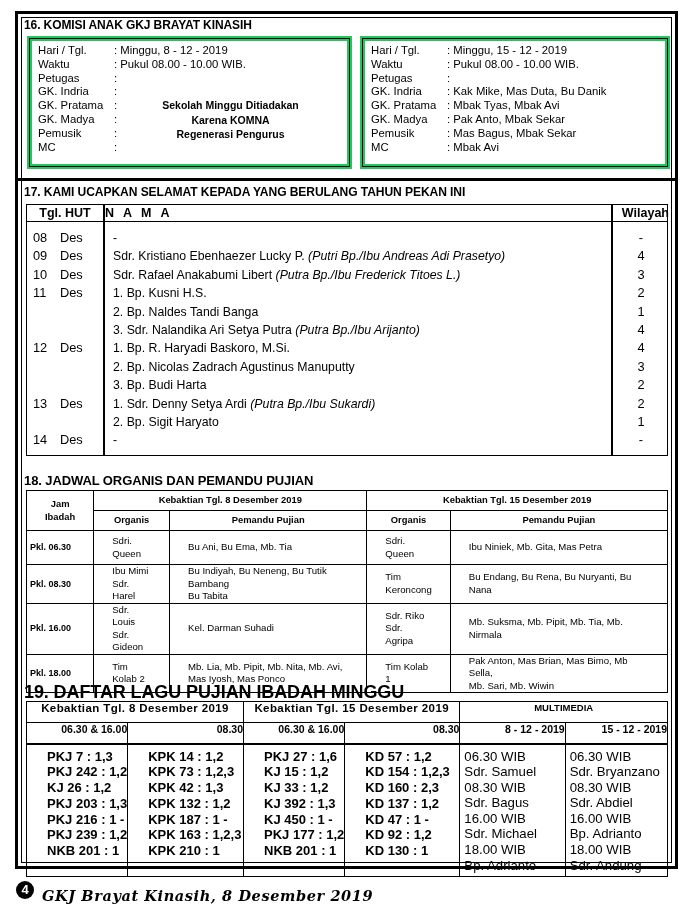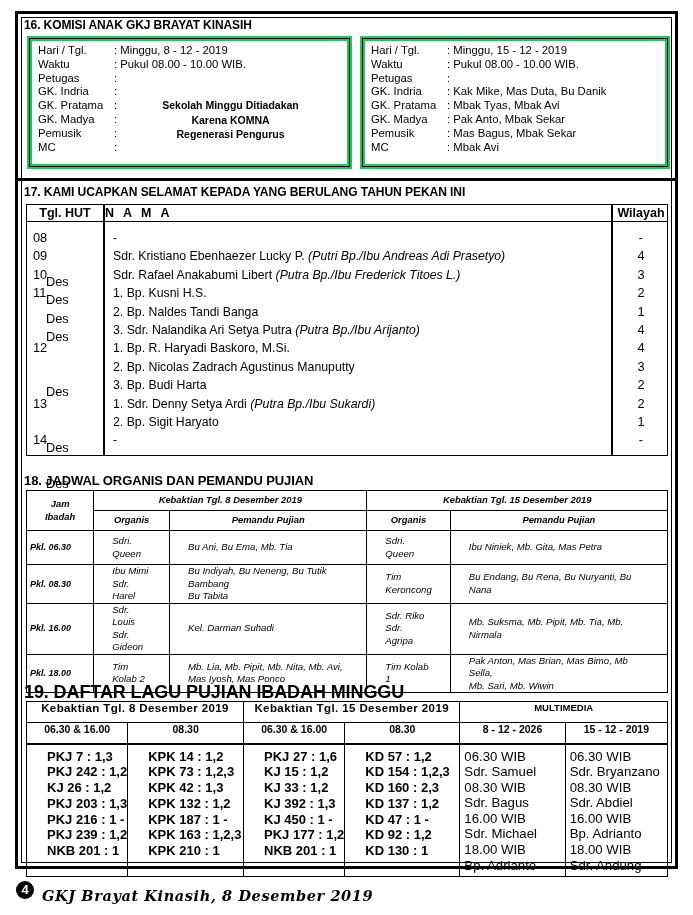--- a/index.html
+++ b/index.html
@@ -37,46 +37,46 @@
 
   
   .sec17 { position: absolute; left: 0; top: 167px; width: 653px; }
   .sec17 .sec-title { position: absolute; left: 4px; top: 1px; font-size: 13px; transform: scaleX(0.93); transform-origin: left; white-space: nowrap; }
   .tbl17 { position: absolute; left: 6px; top: 21px; width: 642px; height: 252px; border: 1.5px solid #000; }
   .tbl17 .hdr { position: absolute; left: 0; top: 0; right: 0; height: 17px; border-bottom: 1.5px solid #000; font-weight: bold; font-size: 12.5px; }
   .tbl17 .colline1 { position: absolute; left: 76px; top: 0; bottom: 0; width: 1.5px; background: #000; }
   .tbl17 .colline2 { position: absolute; left: 584px; top: 0; bottom: 0; width: 1.5px; background: #000; }
   .tbl17 .h1 { position: absolute; left: 0; width: 76px; text-align: center; top: 1px; }
   .tbl17 .h2 { position: absolute; left: 78px; width: 506px; text-align: left; top: 1px; letter-spacing: 3px; }
-  .tbl17 .h3 { position: absolute; left: 586px; width: 56px; text-align: center; top: 1px; }
+  .tbl17 .h3 { position: absolute; left: 586px; width: 56px; text-align: right; top: 1px; }
   .tbl17 .rows { position: absolute; left: 0; top: 24px; right: 0; font-size: 12.8px; }
   .r17 { position: relative; height: 18.4px; line-height: 18.4px; }
   .r17 .d { position: absolute; left: 6px; width: 20px; }
-  .r17 .m { position: absolute; left: 19px; margin-top: 44px; }
+  .r17 .m { position: absolute; left: 33px; }
   .r17 .n { position: absolute; left: 86px; white-space: nowrap; transform: scaleX(0.96); transform-origin: left; }
   .r17 .n i { font-style: italic; }
   .r17 .w { position: absolute; left: 586px; width: 56px; text-align: center; }
 
   
   .sec18 { position: absolute; left: 0; top: 455px; width: 653px; }
   .sec18 .sec-title { position: absolute; left: 4px; top: 2px; font-size: 13px; }
   .tbl18 { position: absolute; left: 6px; top: 19px; width: 642px; border-collapse: collapse; font-size: 9.6px; }
-  .tbl18 td, .tbl18 th { border: 1px solid #000; padding: 0 18px; vertical-align: middle; line-height: 12.5px; font-style: italic; }
+  .tbl18 td, .tbl18 th { border: 1px solid #000; padding: 0 18px; vertical-align: middle; line-height: 12.5px; }
   .tbl18 th { font-weight: bold; text-align: center; font-size: 9.4px; height: 20px; }
   .tbl18 td.time { font-weight: bold; font-size: 9px; text-align: left; padding-left: 3px; }
   .tbl18 tr.body td { height: 34px; }
 
   
   .sec19 { position: absolute; left: 0; top: 666px; width: 653px; }
   .sec19 .sec-title { position: absolute; left: 4px; top: 2px; font-size: 18px; }
   .tbl19 { position: absolute; left: 6px; top: 19px; width: 642px; border-collapse: collapse; }
   .tbl19 td, .tbl19 th { border: 1px solid #000; vertical-align: top; }
   .tbl19 th.top { font-size: 11.5px; font-weight: bold; height: 21px; text-align: center; letter-spacing: 0.4px; }
   .tbl19 th.top.mm { font-size: 9.5px; letter-spacing: 0; }
-  .tbl19 th.sub { font-size: 10.5px; font-weight: bold; height: 21px; text-align: center; border-bottom: 2.5px solid #000; }
+  .tbl19 th.sub { font-size: 10.5px; font-weight: bold; height: 21px; text-align: right; border-bottom: 2.5px solid #000; }
   .tbl19 td.songs { font-size: 13px; font-weight: bold; line-height: 15.8px; padding: 4px 0 3px 20px; white-space: nowrap; }
   .tbl19 td.mmcol { font-size: 13.2px; line-height: 15.6px; padding: 4px 0 3px 4px; white-space: nowrap; }
   .tbl19 td.mmcol .t { font-weight: normal; }
 
   
   .footer { position: absolute; left: 16px; top: 875px; height: 30px; display: flex; align-items: center; }
   .pg-circle { width: 18px; height: 18px; border-radius: 50%; background: #000; color: #fff; font-weight: bold; font-size: 13px; text-align: center; line-height: 18px; }
   .footer-text { margin-left: 8px; font-family: "DejaVu Serif", serif; font-style: italic; font-weight: bold; font-size: 14.5px; letter-spacing: 0.6px; margin-top: 10px; }
 </style>
 </head>
@@ -366,21 +366,21 @@
           <tr>
         <th class="top" colspan="2">Kebaktian Tgl. 8 Desember 2019</th>
         <th class="top" colspan="2">Kebaktian Tgl. 15 Desember 2019</th>
         <th class="top mm" colspan="2">MULTIMEDIA</th>
       </tr>
       <tr>
         <th class="sub">06.30 &amp; 16.00</th>
         <th class="sub">08.30</th>
         <th class="sub">06.30 &amp; 16.00</th>
         <th class="sub">08.30</th>
-        <th class="sub">8 - 12 - 2026</th>
+        <th class="sub">8 - 12 - 2019</th>
         <th class="sub">15 - 12 - 2019</th>
       </tr>
       <tr>
         <td class="songs">
           <div>PKJ 7 : 1,3</div>
           <div>PKJ 242 : 1,2</div>
           <div>KJ 26 : 1,2</div>
           <div>PKJ 203 : 1,3</div>
           <div>PKJ 216 : 1 -</div>
           <div>PKJ 239 : 1,2</div>

